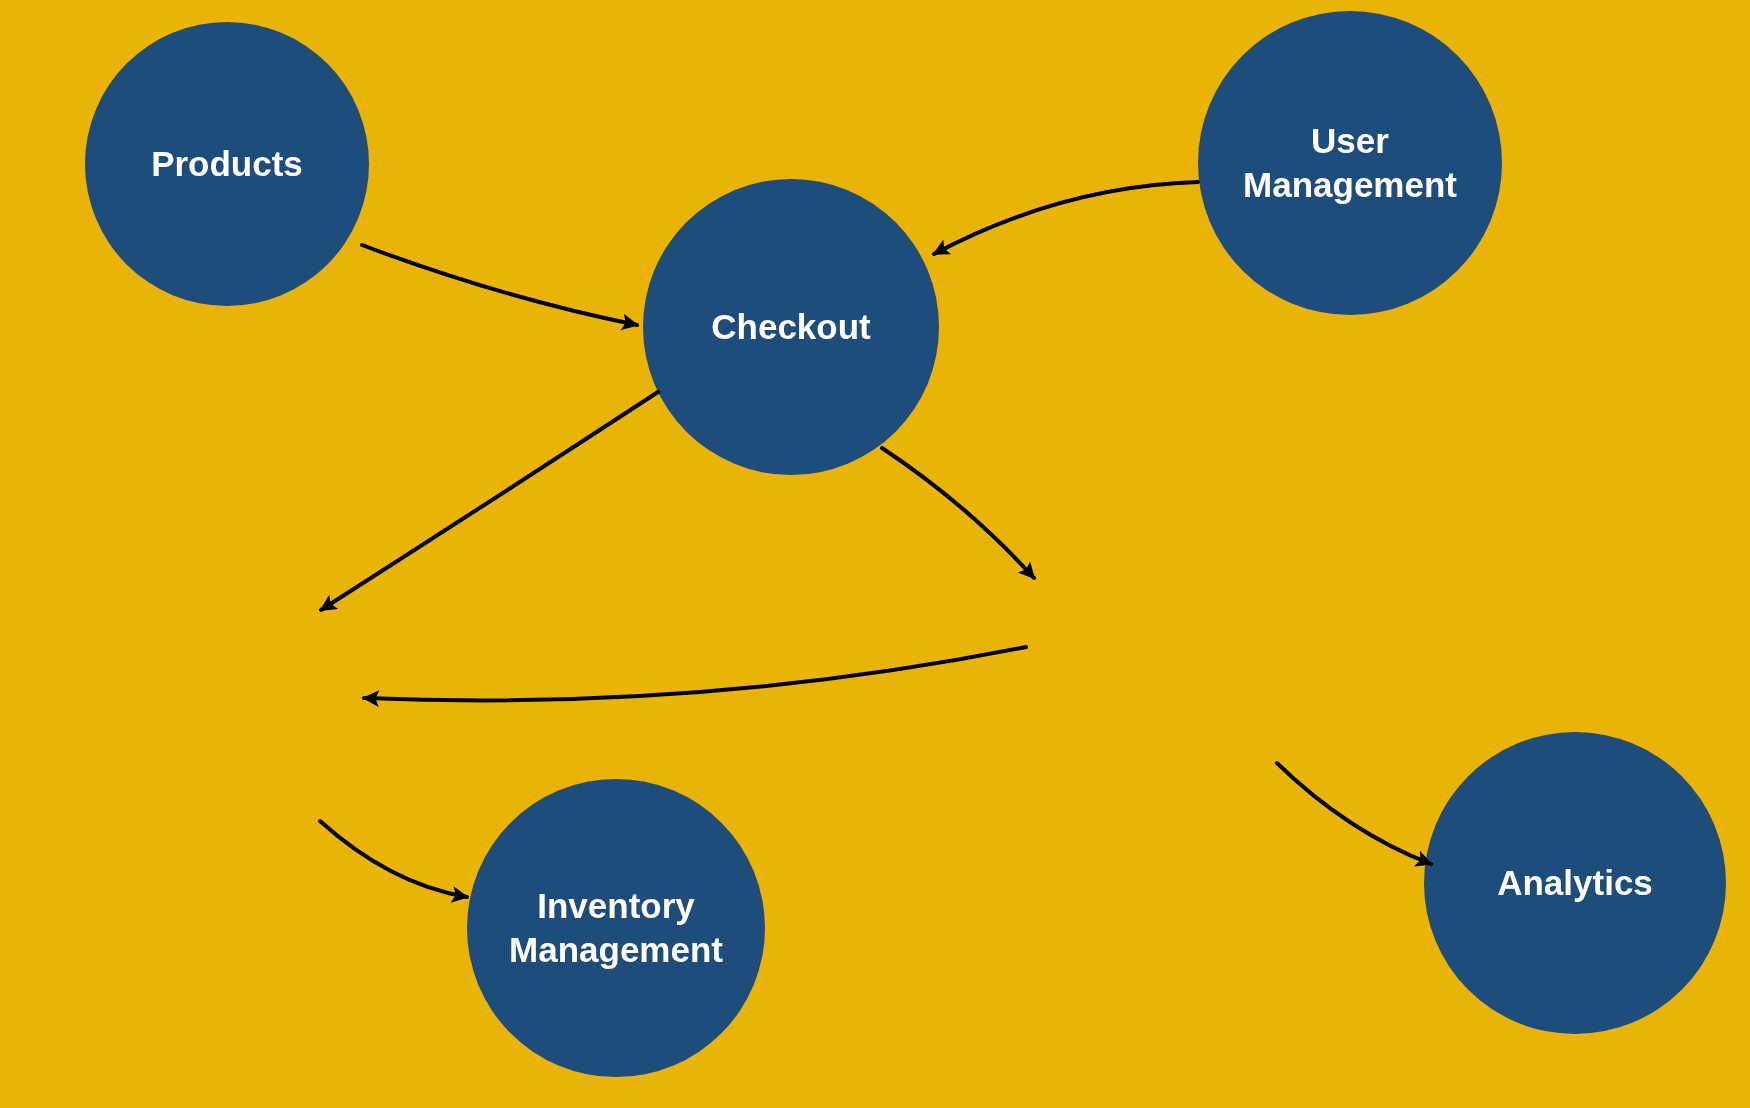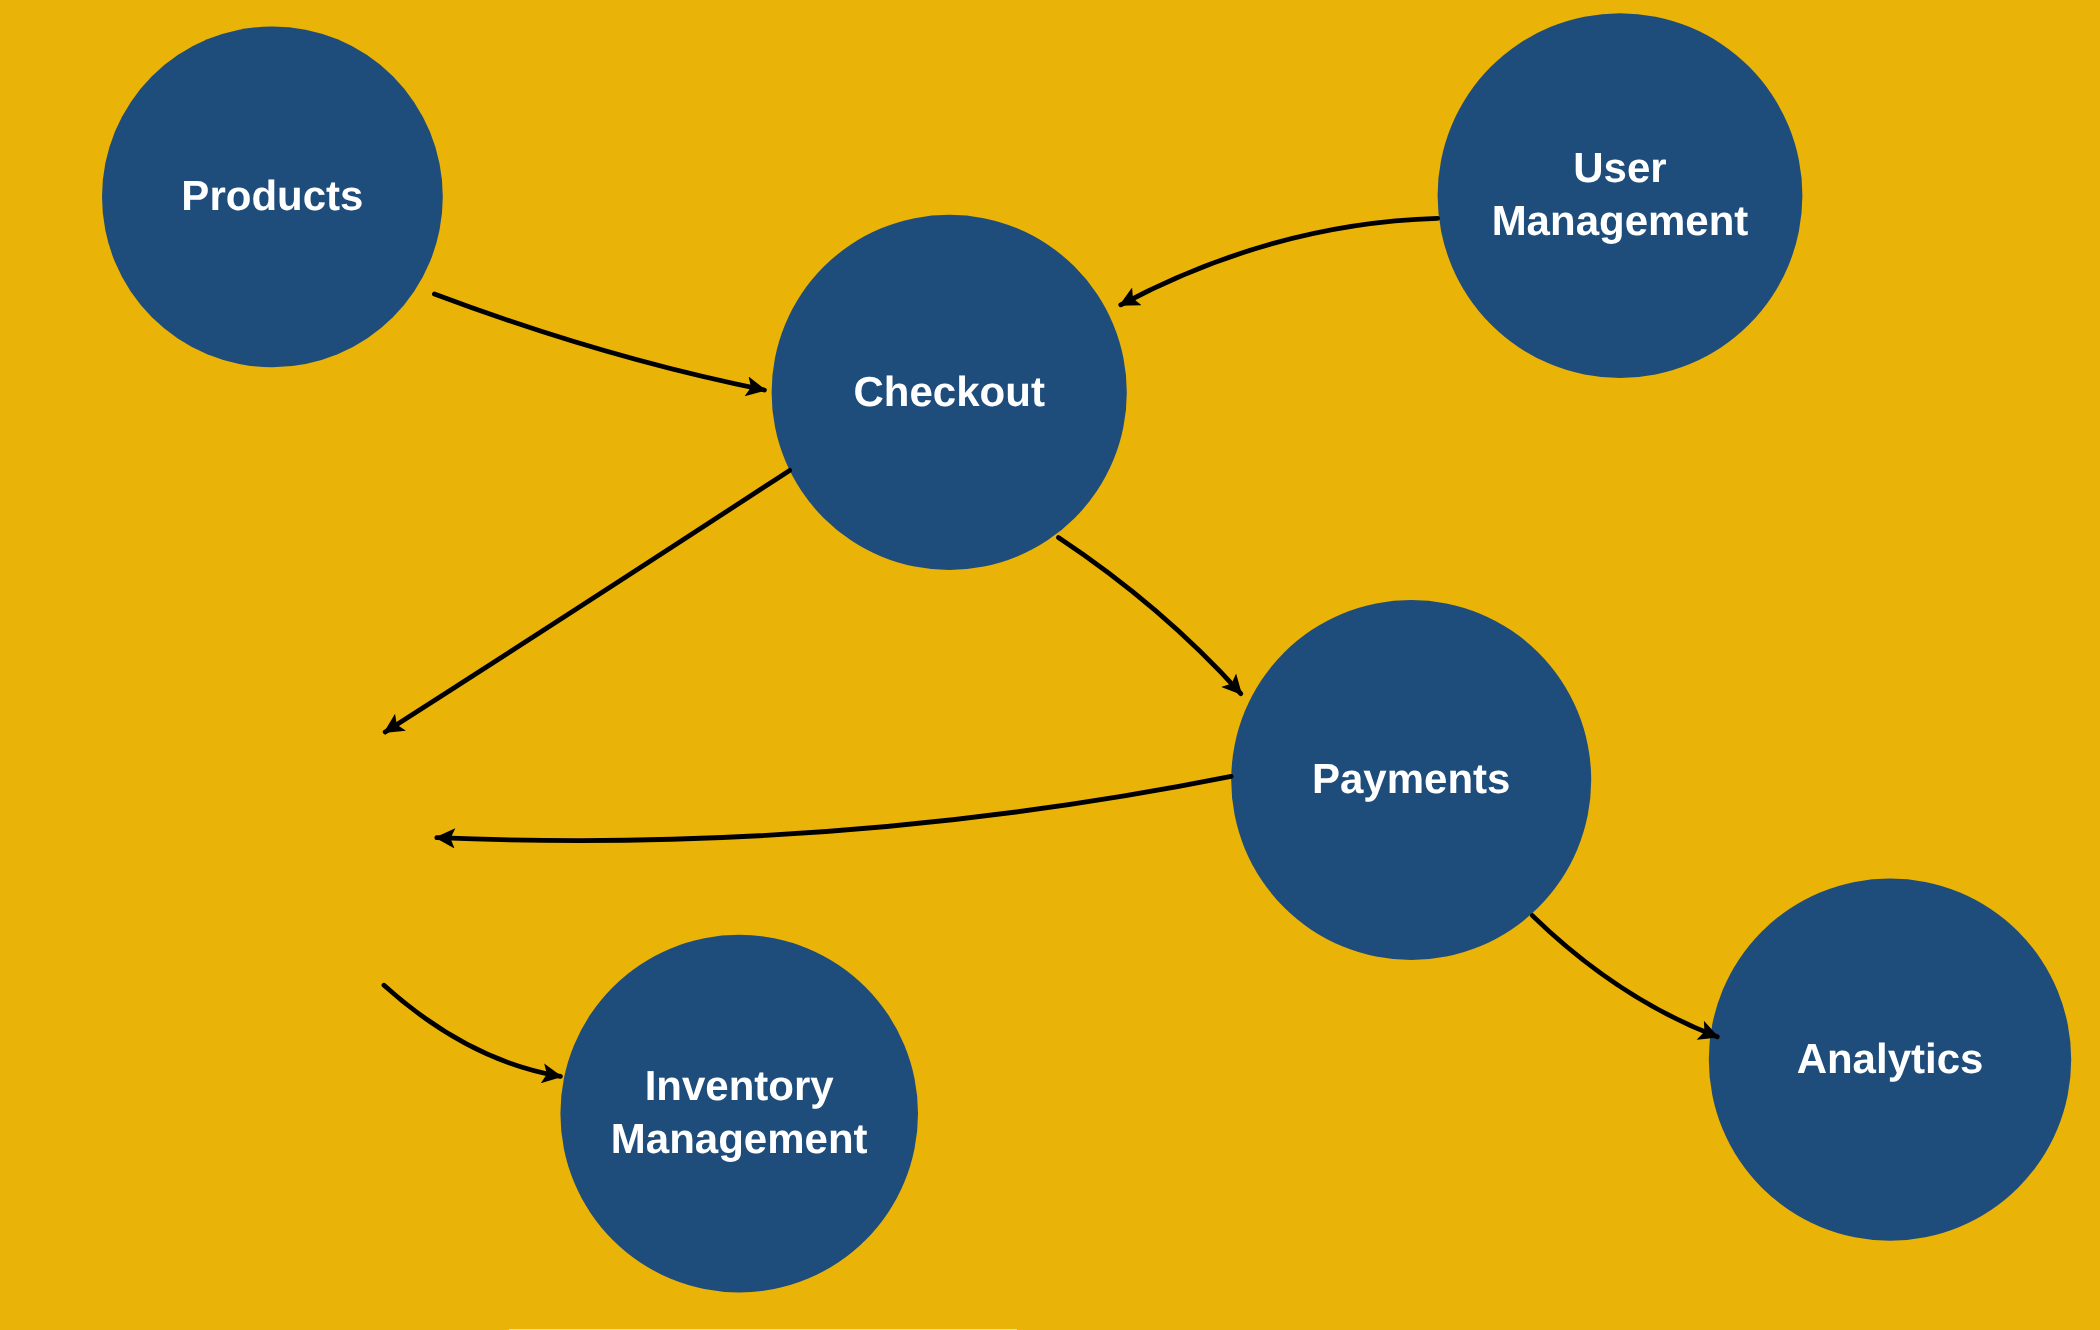--- a/index.html
+++ b/index.html
@@ -66,23 +66,20 @@
 
   <div class="node node-user-management">
     <span class="lbl">User Management</span>
   </div>
 
   <div class="node node-checkout">
     <span class="lbl">Checkout</span>
   </div>
 
 
-  <div class="node node-payments">
-    <span class="lbl">Payments</span>
-  </div>
 
   <div class="node node-inventory-management">
     <span class="lbl">Inventory Management</span>
   </div>
 
   <div class="node node-analytics">
     <span class="lbl">Analytics</span>
   </div>
 
   <svg class="edges-layer" width="1750" height="1108" viewBox="0 0 1750 1108" xmlns="http://www.w3.org/2000/svg">

